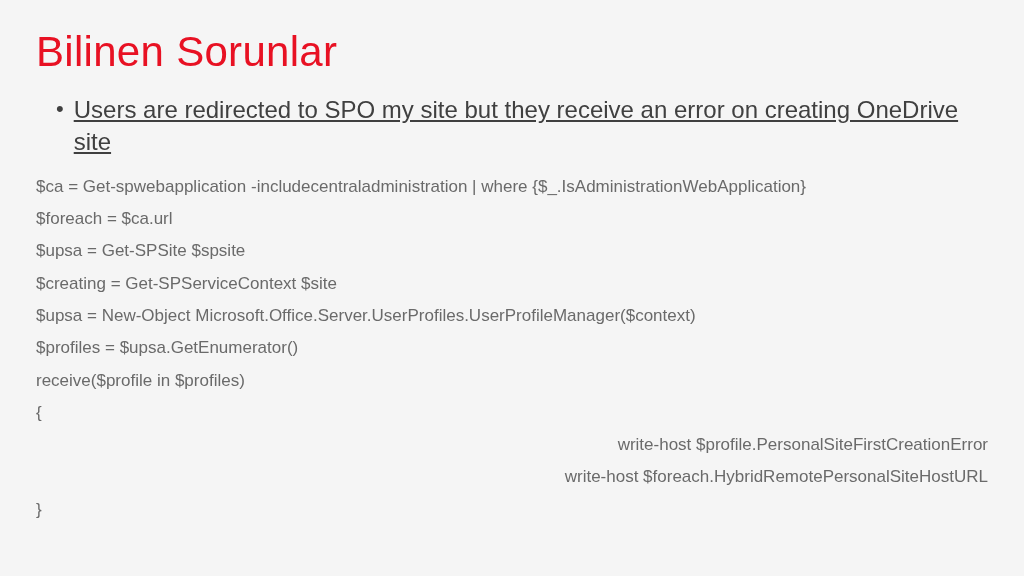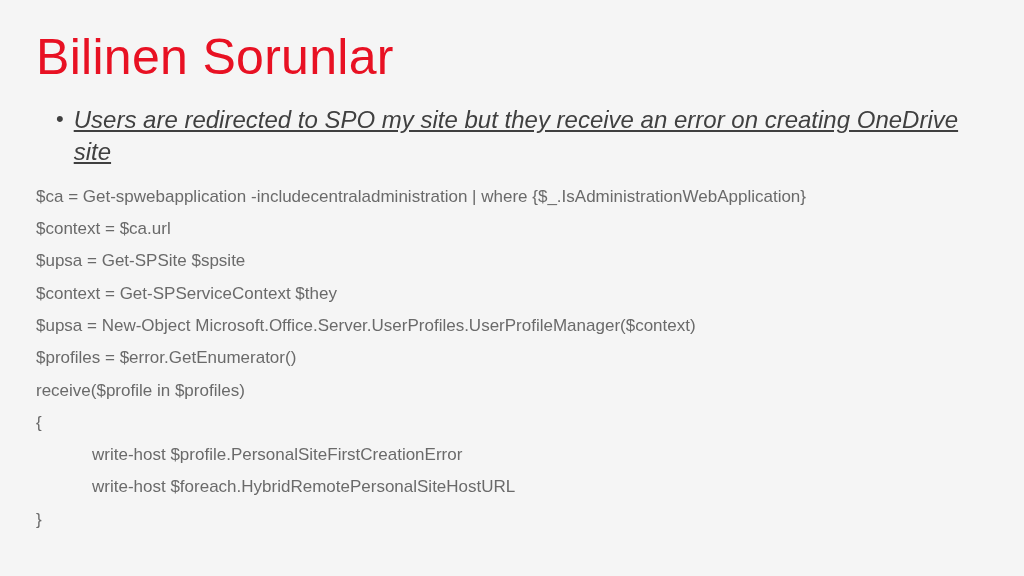--- a/index.html
+++ b/index.html
@@ -9,21 +9,21 @@
     }
     body {
       width: 1024px;
       height: 576px;
       background: #f5f5f5;
       font-family: "Segoe UI Light", "Segoe UI", -apple-system, sans-serif;
       padding: 28px 36px;
       color: #404040;
     }
     .title {
-      font-size: 50px;
+      font-size: 42px;
       font-weight: 300;
       color: #e81123;
       margin-bottom: 18px;
       letter-spacing: 0.3px;
     }
     .bullet-row {
       display: flex;
       align-items: flex-start;
       margin-bottom: 12px;
       padding-left: 20px;
@@ -33,50 +33,50 @@
       color: #404040;
       margin-right: 10px;
       line-height: 1.35;
     }
     .bullet-text {
       font-size: 24px;
       color: #404040;
       text-decoration: underline;
       line-height: 1.35;
       font-weight: 400;
-      font-style: italic;
     }
     .code-block {
       font-size: 17px;
       color: #6a6a6a;
       line-height: 1.9;
       font-weight: 300;
     }
     .code-line {
       white-space: pre;
     }
     .indent {
       padding-left: 56px;
+      text-align: right;
     }
   </style>
 </head>
 <body>
 
 <h1 class="title">Bilinen Sorunlar</h1>
 
 <div class="bullet-row">
   <span class="bullet">•</span>
   <span class="bullet-text">Users are redirected to SPO my site but they receive an error on creating OneDrive site</span>
 </div>
 
 <div class="code-block">
   <div class="code-line">$ca = Get-spwebapplication -includecentraladministration | where {$_.IsAdministrationWebApplication}</div>
-  <div class="code-line">$context = $ca.url</div>
+  <div class="code-line">$foreach = $ca.url</div>
   <div class="code-line">$upsa = Get-SPSite $spsite</div>
-  <div class="code-line">$context = Get-SPServiceContext $they</div>
+  <div class="code-line">$creating = Get-SPServiceContext $site</div>
   <div class="code-line">$upsa = New-Object Microsoft.Office.Server.UserProfiles.UserProfileManager($context)</div>
-  <div class="code-line">$profiles = $error.GetEnumerator()</div>
+  <div class="code-line">$profiles = $upsa.GetEnumerator()</div>
   <div class="code-line">receive($profile in $profiles)</div>
   <div class="code-line">{</div>
   <div class="code-line indent">write-host $profile.PersonalSiteFirstCreationError</div>
   <div class="code-line indent">write-host $foreach.HybridRemotePersonalSiteHostURL</div>
   <div class="code-line">}</div>
 </div>
 
 </body></html>

